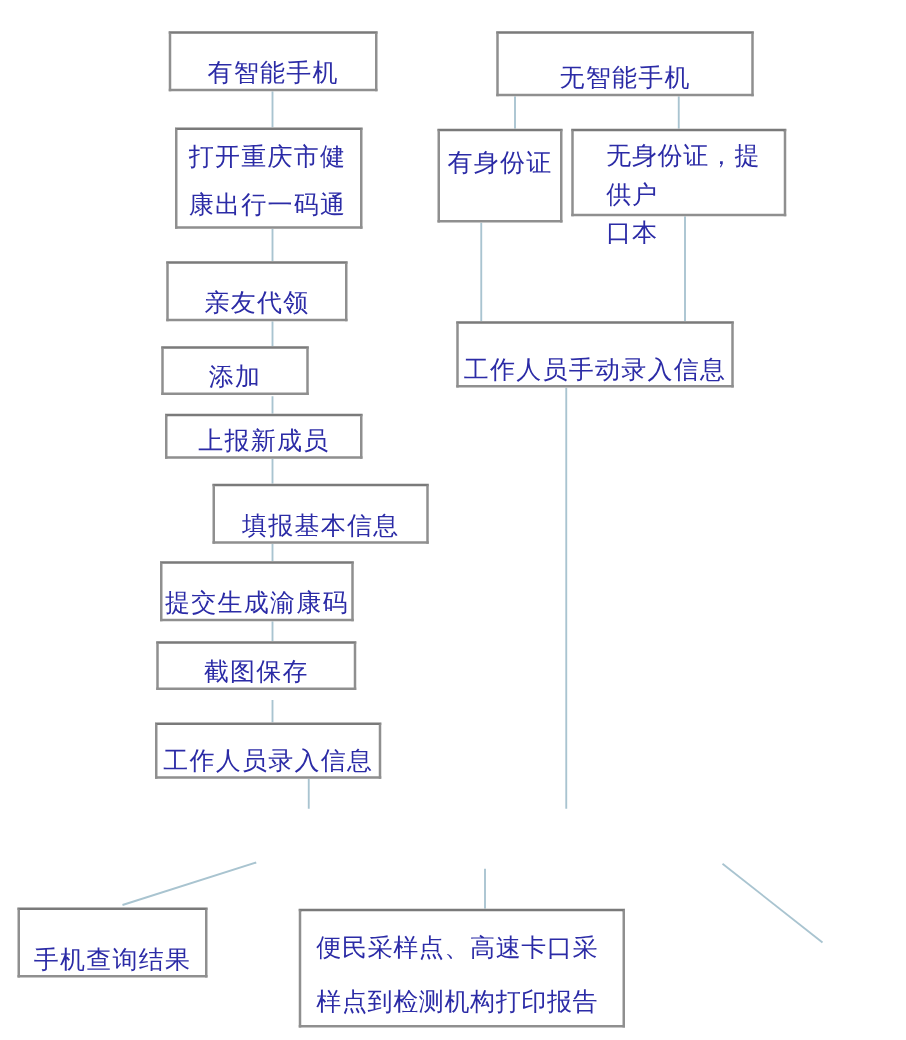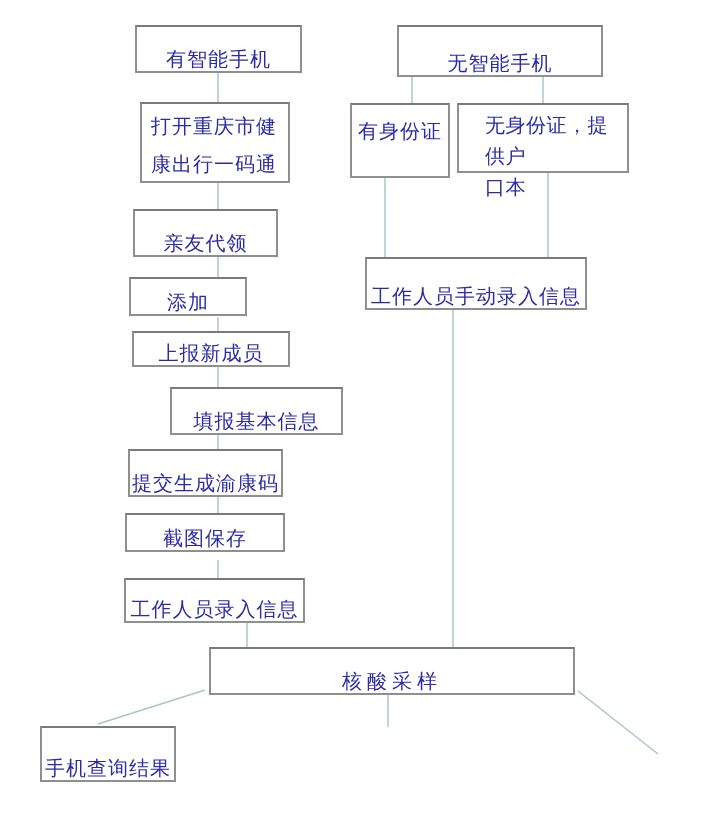--- a/index.html
+++ b/index.html
@@ -59,21 +59,21 @@
   .n-fill-basic-info       { left:130px; top:387px; width:173px; height:48px;margin-left:40px; }
   .n-submit-generate-code  { left:128px; top:449px; width:155px; height:48px; }
   .n-screenshot-save       { left:125px; top:513px; width:160px; height:39px; }
   .n-staff-entry-info      { left:124px; top:578px; width:181px; height:45px; }
   .n-no-smartphone         { left:397px; top:25px;  width:206px; height:52px; }
   .n-has-id-card           { left:332px; top:103px; width:100px; height:75px; align-items:flex-start; padding-top:14px;margin-left:18px; }
   .n-no-id-card            { left:457px; top:103px; width:172px; height:70px; padding:5px 0 0 26px; }
   .n-no-id-card .line      { line-height:31px; letter-spacing:0.5px; }
   .n-staff-manual-entry    { left:365px; top:257px; width:222px; height:53px; }
   .n-nucleic-acid-sampling { left:209px; top:647px; width:366px; height:48px; letter-spacing:5px; }
-  .n-phone-query-result    { left:40px;  top:726px; width:136px; height:56px; }
+  .n-phone-query-result    { left:14px;  top:726px; width:152px; height:56px; }
   .n-site-print-report     { left:239px; top:727px; width:261px; height:95px; padding:9px 0 0 12px; }
   .n-site-print-report .line { line-height:43px; letter-spacing:0.5px; }
   .n-org-print-report      { left:520px; top:757px; width:193px; height:51px; }
 </style>
 </head>
 <body>
 
 <div class="canvas">
 
   <svg class="edges" viewBox="0 0 725 832" xmlns="http://www.w3.org/2000/svg">
@@ -143,23 +143,24 @@
 
   <div class="node multiline n-no-id-card">
     <span class="line">无身份证，提供户</span>
     <span class="line">口本</span>
   </div>
 
   <div class="node n-staff-manual-entry">
     <span>工作人员手动录入信息</span>
   </div>
 
-  <div class="node n-nucleic-acid-sampling">
-    <span>核酸采样</span>
-  </div>
 
   <div class="node n-phone-query-result">
     <span>手机查询结果</span>
   </div>
 
+  <div class="node multiline n-site-print-report">
+    <span class="line">便民采样点、高速卡口采</span>
+    <span class="line">样点到检测机构打印报告</span>
+  </div>
 
 
 </div>
 
 </body></html>

